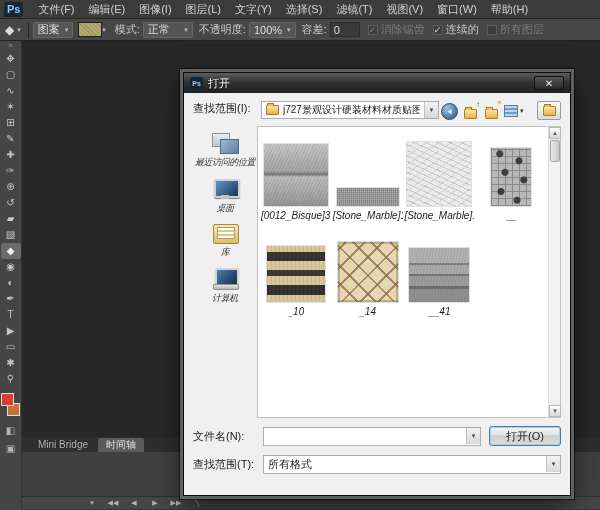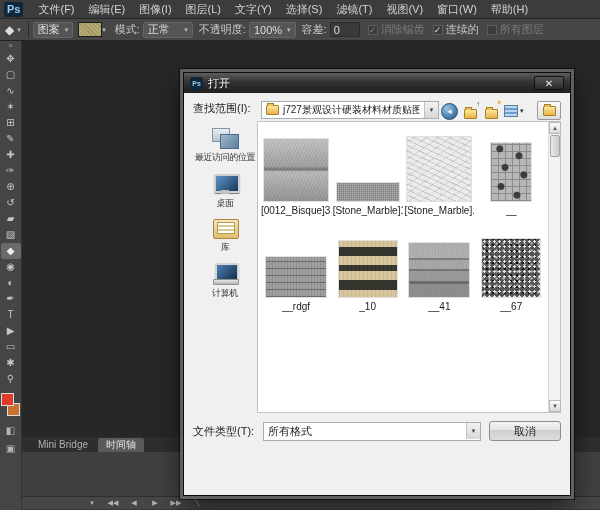--- a/index.html
+++ b/index.html
@@ -83,21 +83,21 @@
   .nav-ico { position:relative; width:17px; height:15px; display:flex; align-items:flex-end; justify-content:center; }
   .nav-ico .ovl { position:absolute; font-size:8px; font-weight:bold; }
   .nav-up .ovl { color:#2f8f2f; right:-1px; top:-4px; }
   .nav-new .ovl { color:#d8a018; right:-2px; top:-5px; font-size:7px; }
   .views-ico { width:14px; height:12px; border:1px solid #5a7da0; background:
                repeating-linear-gradient(0deg,#bcd6ef 0 2px,#6f9ecb 2px 4px); }
   .views-caret { font-size:7px; color:#333; margin-left:2px; }
   .preview-btn { margin-left:auto; width:24px; height:19px; border:1px solid #9a9a9a; border-radius:2px;
                  background:linear-gradient(#fdfdfd,#dcdcdc); display:flex; align-items:center; justify-content:center; }
 
-  .main-row { display:flex; height:292px; }
+  .main-row { display:flex; margin-top:5px; height:292px;font-style:italic; }
   .places { width:64px; display:flex; flex-direction:column; align-items:center; padding-top:6px; gap:9px; }
   .place { display:flex; flex-direction:column; align-items:center; gap:2px; width:64px; }
   .place-label { font-size:9px; color:#333; white-space:nowrap; letter-spacing:-0.4px; }
   .icon-recent { position:relative; width:28px; height:22px; }
   .icon-recent::before { content:""; position:absolute; left:1px; top:1px; width:16px; height:12px;
                          background:linear-gradient(#e8eef3,#b9c6d2); border:1px solid #8494a3; }
   .icon-recent::after { content:""; position:absolute; left:9px; top:7px; width:17px; height:13px;
                         background:linear-gradient(135deg,#9fb9d0,#5d7f9d); border:1px solid #4d6b86; }
   .icon-desktop { position:relative; width:26px; height:22px; }
   .icon-desktop::before { content:""; position:absolute; left:2px; top:1px; width:22px; height:15px; border-radius:2px;
@@ -361,50 +361,53 @@
             </div>
             <div class="fcell">
               <div class="thumb tx-white-marble s2"></div>
               <div class="fname">[Stone_Marble]...</div>
             </div>
             <div class="fcell">
               <div class="thumb tx-checker-tile s3"></div>
               <div class="fname">__</div>
             </div>
             <div class="fcell">
-              <div class="thumb tx-gray-brick s5"></div>
-              <div class="fname">__rdgf</div>
-            </div>
-            <div class="fcell">
               <div class="thumb tx-beige-stripes s6"></div>
               <div class="fname">_10</div>
             </div>
             <div class="fcell">
+              <div class="thumb tx-diamond-tile s7"></div>
+              <div class="fname">_14</div>
+            </div>
+            <div class="fcell">
               <div class="thumb tx-banded-stone s8"></div>
               <div class="fname">__41</div>
-            </div>
-            <div class="fcell">
-              <div class="thumb tx-dark-speckle s9"></div>
-              <div class="fname">__67</div>
             </div>
           </div>
           <div class="scrollbar">
             <span class="sb-arrow sb-up">▲</span>
             <span class="sb-thumb"></span>
             <span class="sb-arrow sb-down">▼</span>
           </div>
         </div>
       </div>
 
-
       <div class="frow">
-        <span class="flabel">文件类型(T):</span>
+        <span class="flabel">文件名(N):</span>
+        <span class="combo">
+          <span></span>
+          <span class="caret-box">▾</span>
+        </span>
+        <span class="win-btn default">打开(O)</span>
+      </div>
+
+      <div class="frow">
+        <span class="flabel">查找范围(T):</span>
         <span class="combo">
           <span>所有格式</span>
           <span class="caret-box">▾</span>
         </span>
-        <span class="win-btn">取消</span>
       </div>
 
     </div>
   </div>
 
 </div>
 
 </body></html>

